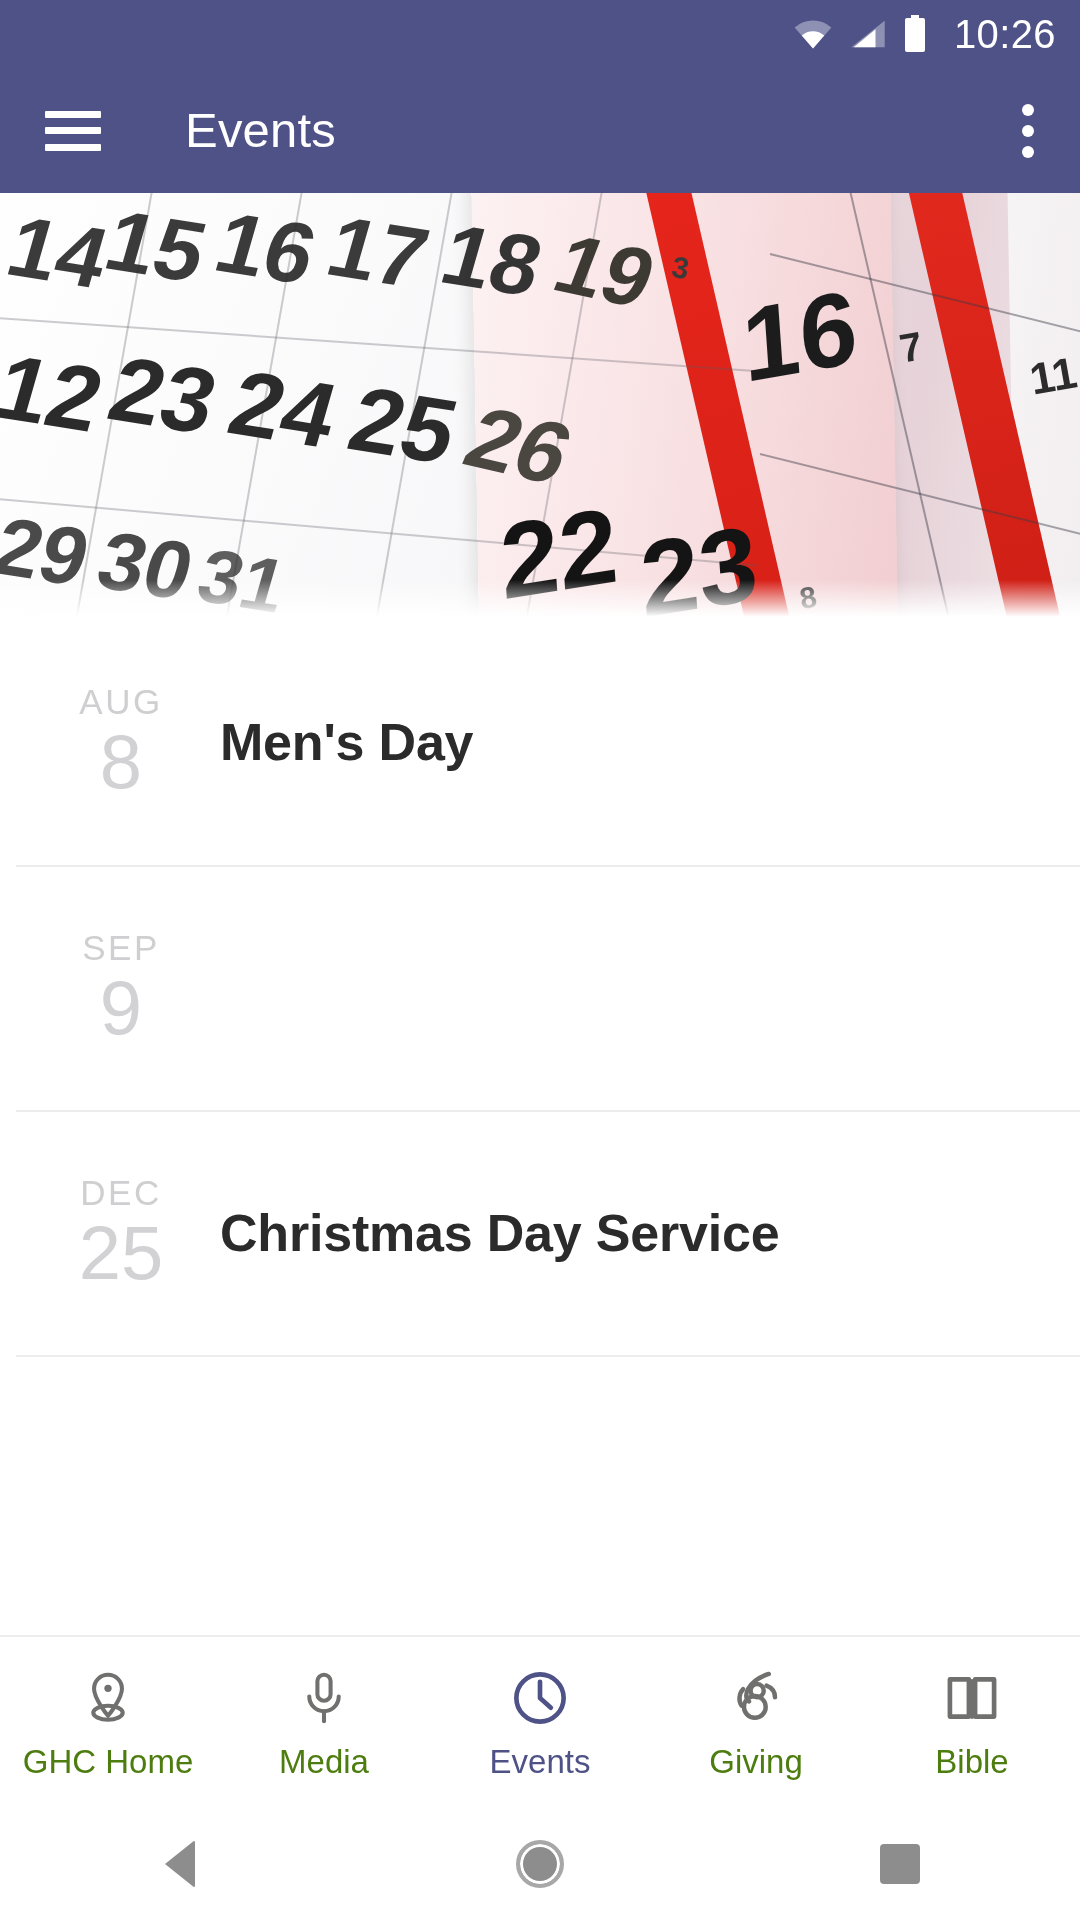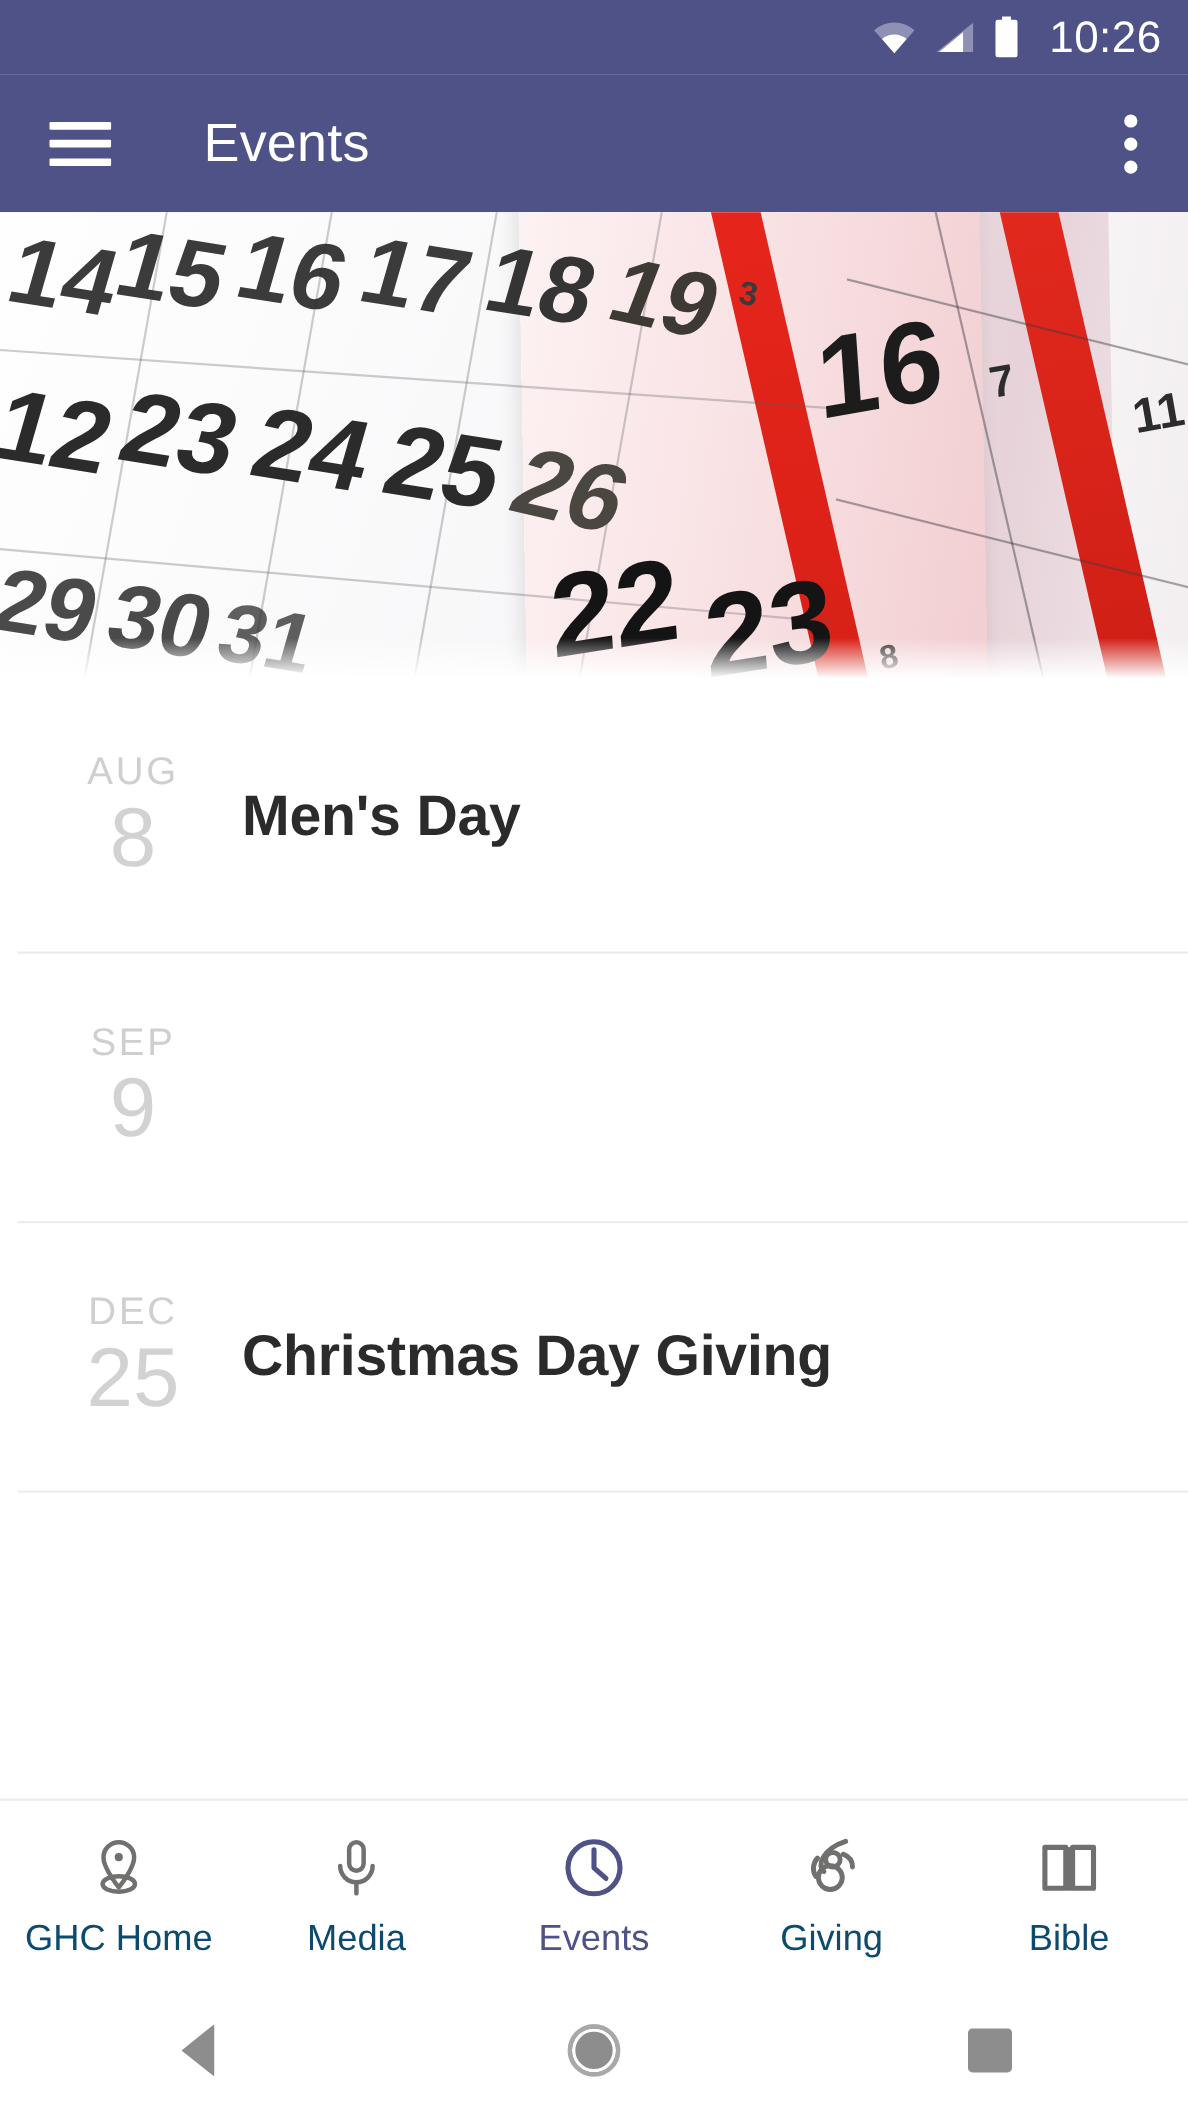--- a/index.html
+++ b/index.html
@@ -129,21 +129,21 @@
   .bottomnav {
     position:absolute; left:0; bottom:113px; width:1080px; height:172px;
     background:#ffffff; border-top:2px solid #ececec;
     display:flex; align-items:center;
   }
   .navitem {
     flex:1; height:100%; display:flex; flex-direction:column;
     align-items:center; justify-content:center; gap:16px; cursor:pointer;
   }
   .navicon { width:62px; height:62px; display:block; }
-  .navlabel { font-size:33px; color:#0c4a6e; font-weight:400; line-height:1; }
+  .navlabel { font-size:33px; color:#4d7c0f; font-weight:400; line-height:1; }
   .navitem.active .navlabel { color:#4f5287; }
 
   
   .sysnav {
     position:absolute; left:0; bottom:0; width:1080px; height:113px;
     background:#ffffff; display:flex; align-items:center; justify-content:space-around;
   }
   .sys-btn { width:120px; height:113px; display:flex; align-items:center; justify-content:center; cursor:pointer; }
   .sys-back {
     width:0; height:0; border-top:24px solid transparent;
@@ -263,21 +263,21 @@
         <div class="dmon">SEP</div>
         <div class="dday">9</div>
       </div>
     </div>
 
     <div class="evrow">
       <div class="datecol">
         <div class="dmon">DEC</div>
         <div class="dday">25</div>
       </div>
-      <div class="evtitle">Christmas Day Giving</div>
+      <div class="evtitle">Christmas Day Service</div>
     </div>
 
   </div>
 
   <div class="bottomnav">
 
     <div class="navitem">
       <span class="navicon">
         <svg viewBox="0 0 32 32" width="62" height="62" fill="none" stroke="#70706f" stroke-width="2.1" stroke-linecap="round" stroke-linejoin="round">
           <path d="M16 4c-4 0-7.2 3.2-7.2 7.2 0 5.2 7.2 14 7.2 14s7.2-8.8 7.2-14C23.2 7.2 20 4 16 4z"></path>

